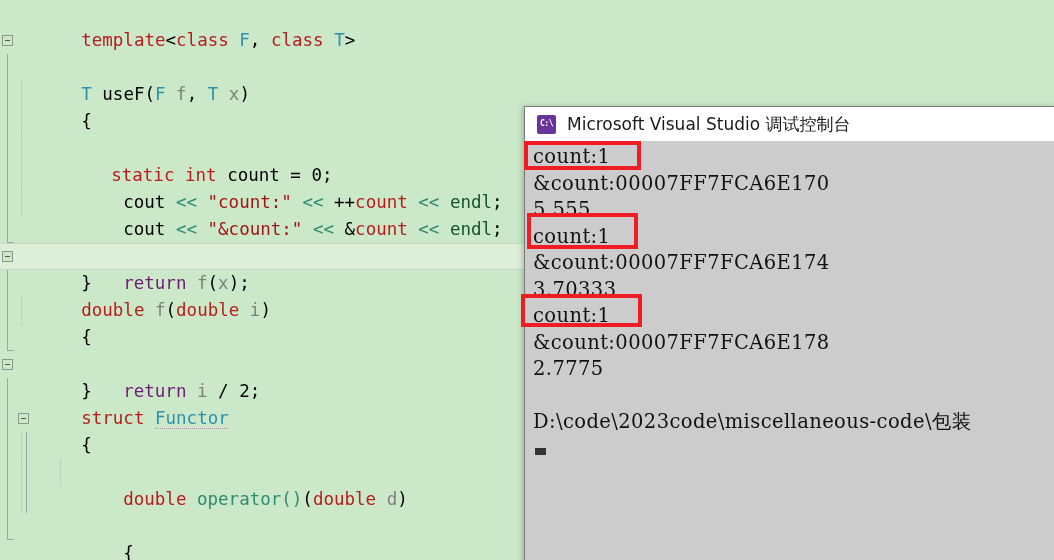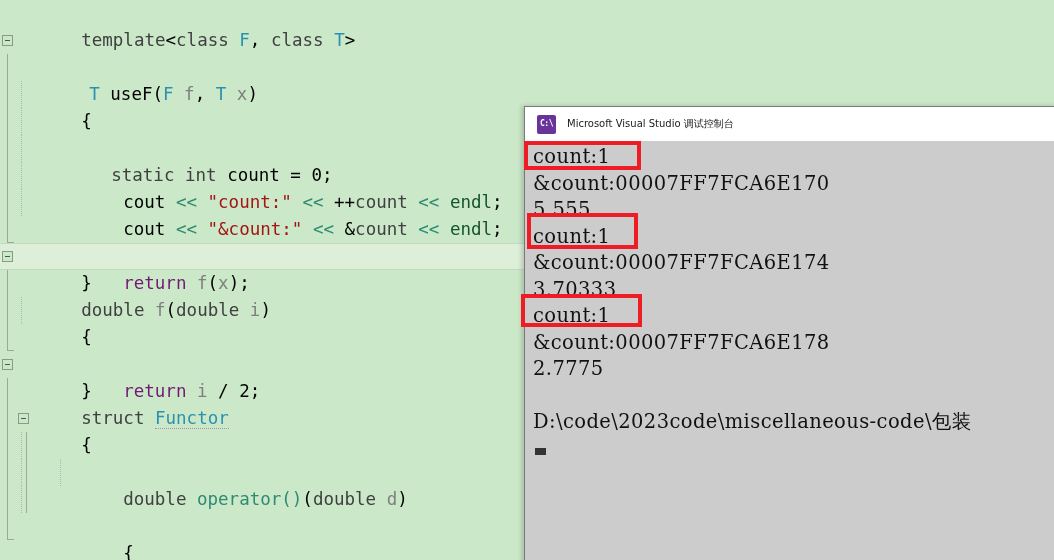--- a/index.html
+++ b/index.html
@@ -99,21 +99,21 @@
   .vbar2 {
     position: absolute;
     left: 26px;
     top: 0;
     width: 1px;
     height: 27px;
     background: #9aa99a;
   }
 
   
-  .kw   { color: #404040; text-align: right; }           
+  .kw   { color: #b91c1c; text-align: right; }           
   .typ  { color: #2b91af; }           
   .pun  { color: #000000; }
   .id   { color: #000000; }
   .var  { color: #808080; }           
   .str  { color: #a31515; }           
   .op   { color: #2e8b72; }           
   .endl { color: #14532d; }           
   .ret  { color: #701a75; }           
   .num  { color: #000000; }
   .fn   { color: #808080; }
@@ -155,21 +155,21 @@
   #console-icon span {
     color: #ffffff;
     font-family: "DejaVu Sans Mono", monospace;
     font-size: 8px;
     line-height: 8px;
     font-weight: bold;
     letter-spacing: -0.5px;
   }
   #console-title {
     font-family: "DejaVu Sans", sans-serif;
-    font-size: 10px;
+    font-size: 17px;
     color: #1a1a1a;
     white-space: nowrap;
   }
   #console-body {
     position: relative;
     padding: 3px 0 0 8px;
     height: 424px;
     overflow: hidden;
     box-sizing: border-box;
   }
@@ -205,21 +205,21 @@
 <body>
 
 <div id="root">
 
   <div id="editor">
 
     <div class="code-line" style="top:0;">
       <span class="kw">template</span><span class="pun">&lt;</span><span class="kw">class</span> <span class="typ">F</span><span class="pun">, </span><span class="kw">class</span> <span class="typ">T</span><span class="pun">&gt;</span>
     </div>
 
-    <div class="code-line" style="top:0;padding-left:26px;">
+    <div class="code-line" style="top:0;padding-left:18px;">
       <span class="fold"></span>
       <span class="typ">T</span> <span class="id">useF</span><span class="pun">(</span><span class="typ">F</span> <span class="var">f</span><span class="pun">, </span><span class="typ">T</span> <span class="var">x</span><span class="pun">)</span>
     </div>
 
     <div class="code-line">
       <span class="vbar"></span>
       <span class="pun">{</span>
     </div>
 
     <div class="code-line" style="padding-left:48px;">

